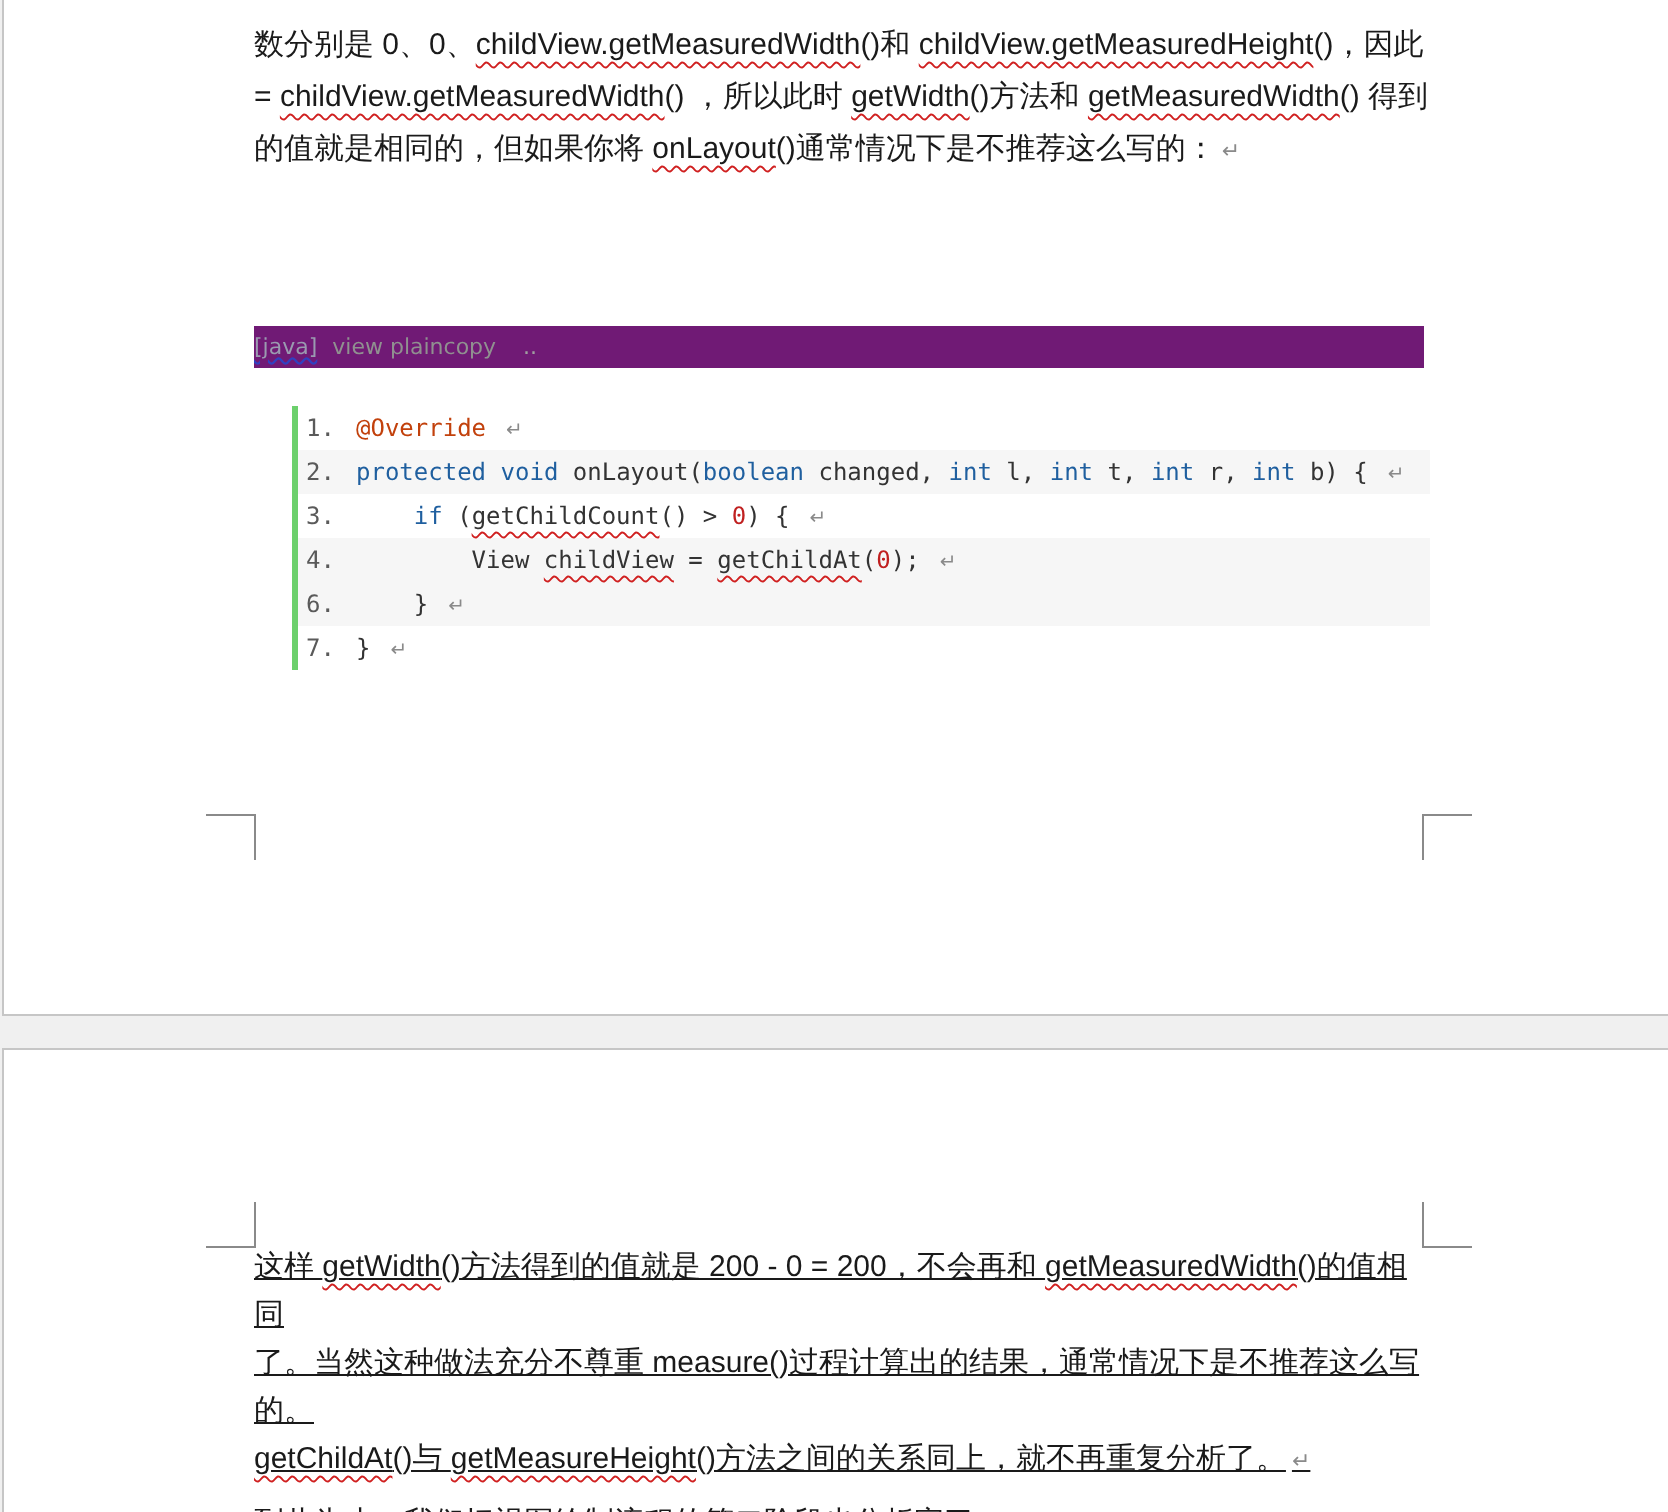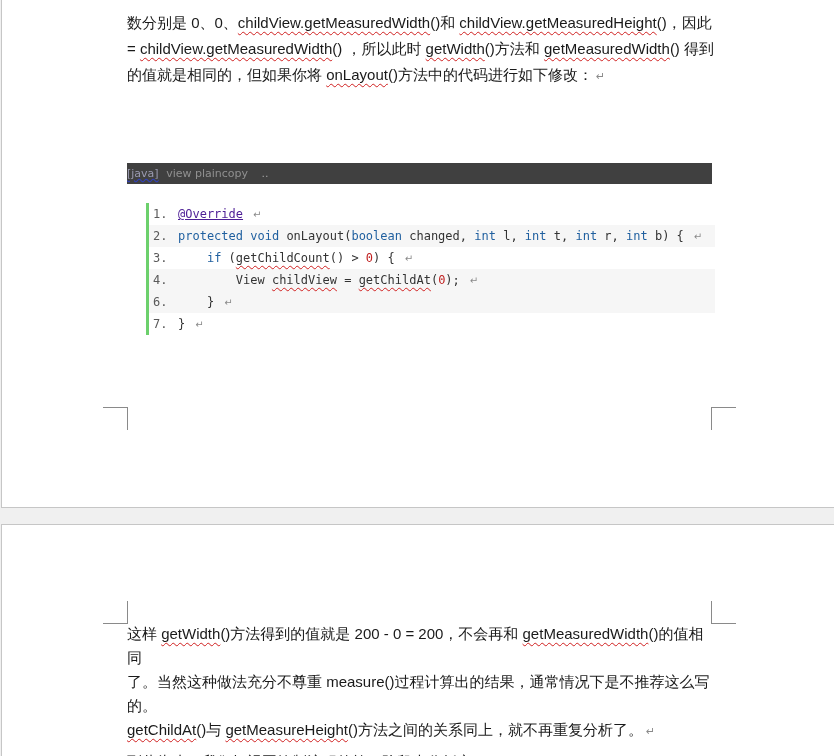--- a/index.html
+++ b/index.html
@@ -18,63 +18,63 @@
     .corner { position:absolute; width:24px; height:24px; border-color:#8a8a8a; border-style:solid; border-width:0; }
     .c-tl { border-right-width:1px; border-top-width:1px; width:24px; height:22px; }
     .c-tr { border-left-width:1px; border-top-width:1px; width:24px; height:22px; }
     .c-bl { border-right-width:1px; border-bottom-width:1px; width:24px; height:22px; }
     .c-br { border-left-width:1px; border-bottom-width:1px; width:24px; height:22px; }
 
     .para {
       position:absolute; left:127px; width:590px;
       font-size:15px; line-height:26px; color:#1a1a1a;
     }
-    .p2para { line-height:24px; }
+    .p2para { line-height:24px;text-decoration:underline; }
     .sq { text-decoration: underline wavy #d02020; text-decoration-thickness:1px; text-underline-offset:3px; }
     .ret { color:#8a8a8a; font-size:11px; margin-left:3px; }
 
     .code-toolbar {
       position:absolute; left:127px; top:163px; width:585px; height:21px;
-      background:#404040; font-size:11px; color:#909090;
+      background:#701a75; font-size:11px; color:#909090;
       font-family:"DejaVu Sans", sans-serif; line-height:21px;
     }
     .code-toolbar .lang { color:#9a9ab0; text-decoration: underline wavy #3040c0; margin-right:4px; }
     .code-toolbar .dots { margin-left:10px; color:#a0a0a0; }
 
     .code {
       position:absolute; left:146px; top:203px; width:566px;
       border-left:3px solid #6cd06c;
       font-family:"DejaVu Sans Mono", "Liberation Mono", monospace;
       font-size:12px; color:#333;
     }
     .code-line { height:22px; line-height:22px; white-space:pre; padding-left:4px; }
     .code-line.alt { background:#f6f6f6; }
     .ln { display:inline-block; width:25px; color:#5a5a5a; }
     .kw { color:#1f5f9f; font-weight:normal; }
     .num { color:#c02020; }
-    .ann { color:#4c1d95;text-decoration:underline; }
+    .ann { color:#c2410c; }
     .cret { color:#8a8a8a; font-size:10px; margin-left:10px; font-family:"DejaVu Sans", sans-serif; }
   </style>
 </head>
 <body>
 
 <div class="page page1">
   <div class="corner c-tl" style="left:101px;top:407px;"></div>
   <div class="corner c-tr" style="left:709px;top:407px;"></div>
 </div>
 
 <div class="page page2">
   <div class="corner c-bl" style="left:101px;top:76px;"></div>
   <div class="corner c-br" style="left:709px;top:76px;"></div>
 </div>
 
 <div class="para" id="p1" style="top:10px;">
     <div><span>数分别是 0、0、</span><span class="sq">childView.getMeasuredWidth</span><span>()和 </span><span class="sq">childView.getMeasuredHeight</span><span>()，因此</span></div>
     <div><span>= </span><span class="sq">childView.getMeasuredWidth</span><span>() ，所以此时 </span><span class="sq">getWidth</span><span>()方法和 </span><span class="sq">getMeasuredWidth</span><span>() 得到</span></div>
-    <div><span>的值就是相同的，但如果你将 </span><span class="sq">onLayout</span><span>()方法中的代码进行如下修改：</span><span class="ret">↵</span></div>
+    <div><span>的值就是相同的，但如果你将 </span><span class="sq">onLayout</span><span>()通常情况下是不推荐这么写的：</span><span class="ret">↵</span></div>
   </div>
 
 <div class="code-toolbar">
   <span class="lang">[java]</span>
   <span>view plaincopy</span>
   <span class="dots">..</span>
 </div>
 
 <div class="code" id="codeblock">
     <div class="code-line"><span class="ln">1.</span><span class="ann">@Override</span><span class="cret">↵</span></div>

